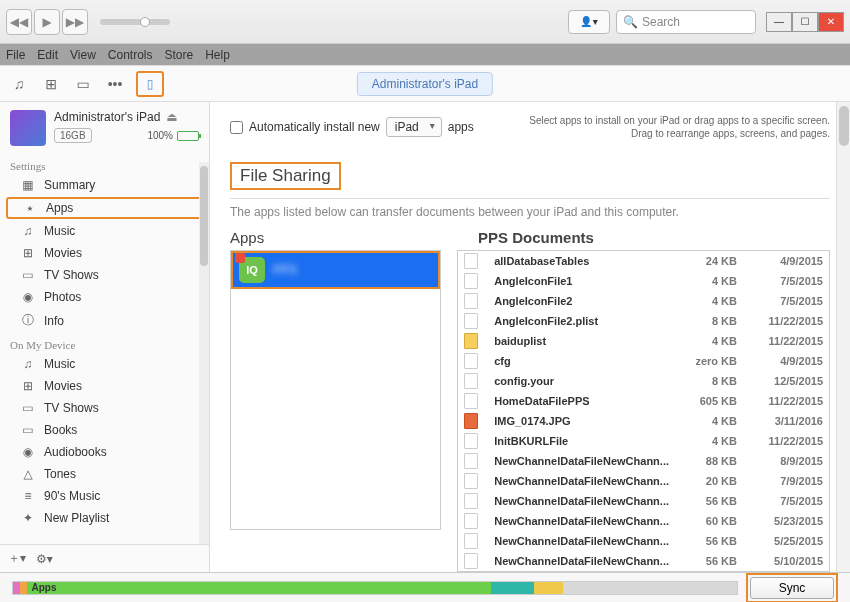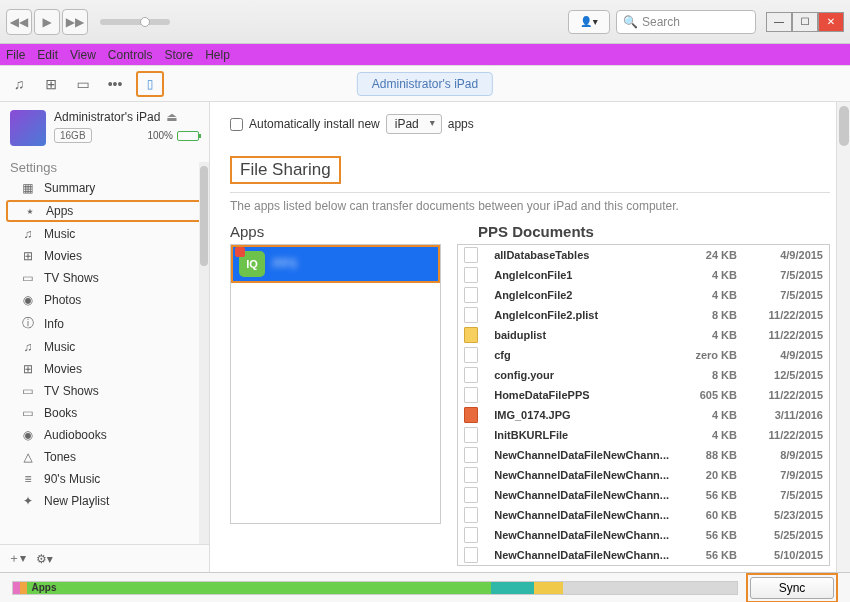--- a/index.html
+++ b/index.html
@@ -15,21 +15,21 @@
 .right-title { margin-left: auto; display: flex; gap: 6px; align-items: center; }
 .user-btn { width: 42px; height: 24px; border: 1px solid #bbb; background: #fafafa; border-radius: 4px; display:flex; align-items:center; justify-content:center; font-size:10px;}
 .search-box { width: 140px; height: 24px; border: 1px solid #bbb; border-radius: 4px; background: #fff; display:flex; align-items:center; padding:0 6px; color:#888;}
 .win-controls { display: flex; gap:0; margin-left:4px; }
 .win-controls div { width: 26px; height: 20px; border: 1px solid #999; display:flex;align-items:center;justify-content:center; font-size:10px;}
 .win-min { background:#eee; }
 .win-max { background:#eee; }
 .win-close { background:#e74c3c; color:#fff; }
 
 
-.menubar { height: 22px; background:#d946ef; border-bottom:1px solid #ddd; display:flex; align-items:center; padding: 0 6px; gap: 12px; font-size: 12px; }
+.menubar { height: 22px; background:#a3a3a3; border-bottom:1px solid #ddd; display:flex; align-items:center; padding: 0 6px; gap: 12px; font-size: 12px; }
 
 
 .toolbar { height: 36px; background:#fafafa; border-bottom:1px solid #ddd; display:flex; align-items:center; padding:0 8px; position:relative; }
 .toolbar .ticon { width:22px; height:22px; display:flex; align-items:center; justify-content:center; color:#666; margin-right:10px; font-size:14px;}
 .toolbar .device-icon { width:28px; height:26px; border:2px solid #e98a2a; border-radius:3px; display:flex;align-items:center;justify-content:center; color:#4a90d9;}
 .device-pill { position:absolute; left:50%; transform:translateX(-50%); background:#e8f0fb; border:1px solid #b8d0ec; border-radius:4px; padding:4px 14px; color:#4a78b5; font-size:12px; }
 
 
 .columns { display:flex; height: calc(602px - 44px - 22px - 36px - 30px); }
 
@@ -41,21 +41,21 @@
 .device-title-row { display:flex; align-items:center; gap:6px;}
 .device-name { font-weight:500; }
 .eject { color:#888; }
 .storage-row { display:flex; align-items:center; gap:6px; margin-top:4px;}
 .storage-badge { border:1px solid #bbb; border-radius:3px; padding:1px 5px; font-size:10px; color:#666;}
 .battery-row { font-size:10px; color:#555; display:flex; align-items:center; gap:4px; justify-content:flex-end;}
 .battery { width:22px; height:10px; border:1px solid #4caf50; border-radius:2px; position:relative;}
 .battery::after { content:''; position:absolute; right:-3px; top:2px; width:2px; height:4px; background:#4caf50;}
 .battery-fill { height:100%; background:#6ccf4b; width:100%;}
 
-.side-section-label { color:#888; font-size:13px; padding: 6px 10px 2px;}
+.side-section-label { color:#888; font-size:11px; padding: 6px 10px 2px; font-family: Liberation Serif, serif;}
 .side-item { display:flex; align-items:center; gap:8px; padding:4px 10px 4px 20px; font-size:12px; color:#333; cursor:pointer;}
 .side-item .sicon { width:16px; text-align:center; color:#666;}
 .side-item.highlighted { border:2px solid #e98a2a; border-radius:3px; margin:1px 6px; padding:2px 4px 2px 14px;}
 
 .side-scroll { position:absolute; right:0; top:60px; bottom:0; width:10px; background:#eee;}
 .side-thumb { background:#c8c8c8; border-radius:5px; width:8px; margin:0 auto; height:100px; margin-top:4px;}
 
 .sidebar-footer { position:absolute; bottom:0; left:0; right:0; height:28px; border-top:1px solid #ddd; display:flex; align-items:center; padding:0 8px; gap:10px; background:#fafafa; color:#666;}
 
 
@@ -196,20 +196,21 @@
         <div class="side-item">
           <span class="sicon">◉</span>
           <span>Photos</span>
         </div>
         <div class="side-item">
           <span class="sicon">ⓘ</span>
           <span>Info</span>
         </div>
       </div>
 
+    <div class="side-section-label">On My Device</div>
     <div id="device-items">
         <div class="side-item">
           <span class="sicon">♫</span>
           <span>Music</span>
         </div>
         <div class="side-item">
           <span class="sicon">⊞</span>
           <span>Movies</span>
         </div>
         <div class="side-item">
@@ -246,20 +247,24 @@
       <span>⚙▾</span>
     </div>
   </div>
 
   <div class="main">
     <div class="auto-row">
       <input type="checkbox" style="">
       <span>Automatically install new</span>
       <span class="select">iPad</span>
       <span>apps</span>
+      <div class="auto-hint">
+        <div>Select apps to install on your iPad or drag apps to a specific screen.</div>
+        <div>Drag to rearrange apps, screens, and pages.</div>
+      </div>
     </div>
 
     <div><span class="section-title">File Sharing</span></div>
     <div class="section-rule"></div>
     <div class="section-sub">The apps listed below can transfer documents between your iPad and this computer.</div>
 
     <div class="filesharing">
       <div class="apps-col">
         <div class="col-title">Apps</div>
         <div class="apps-list">

